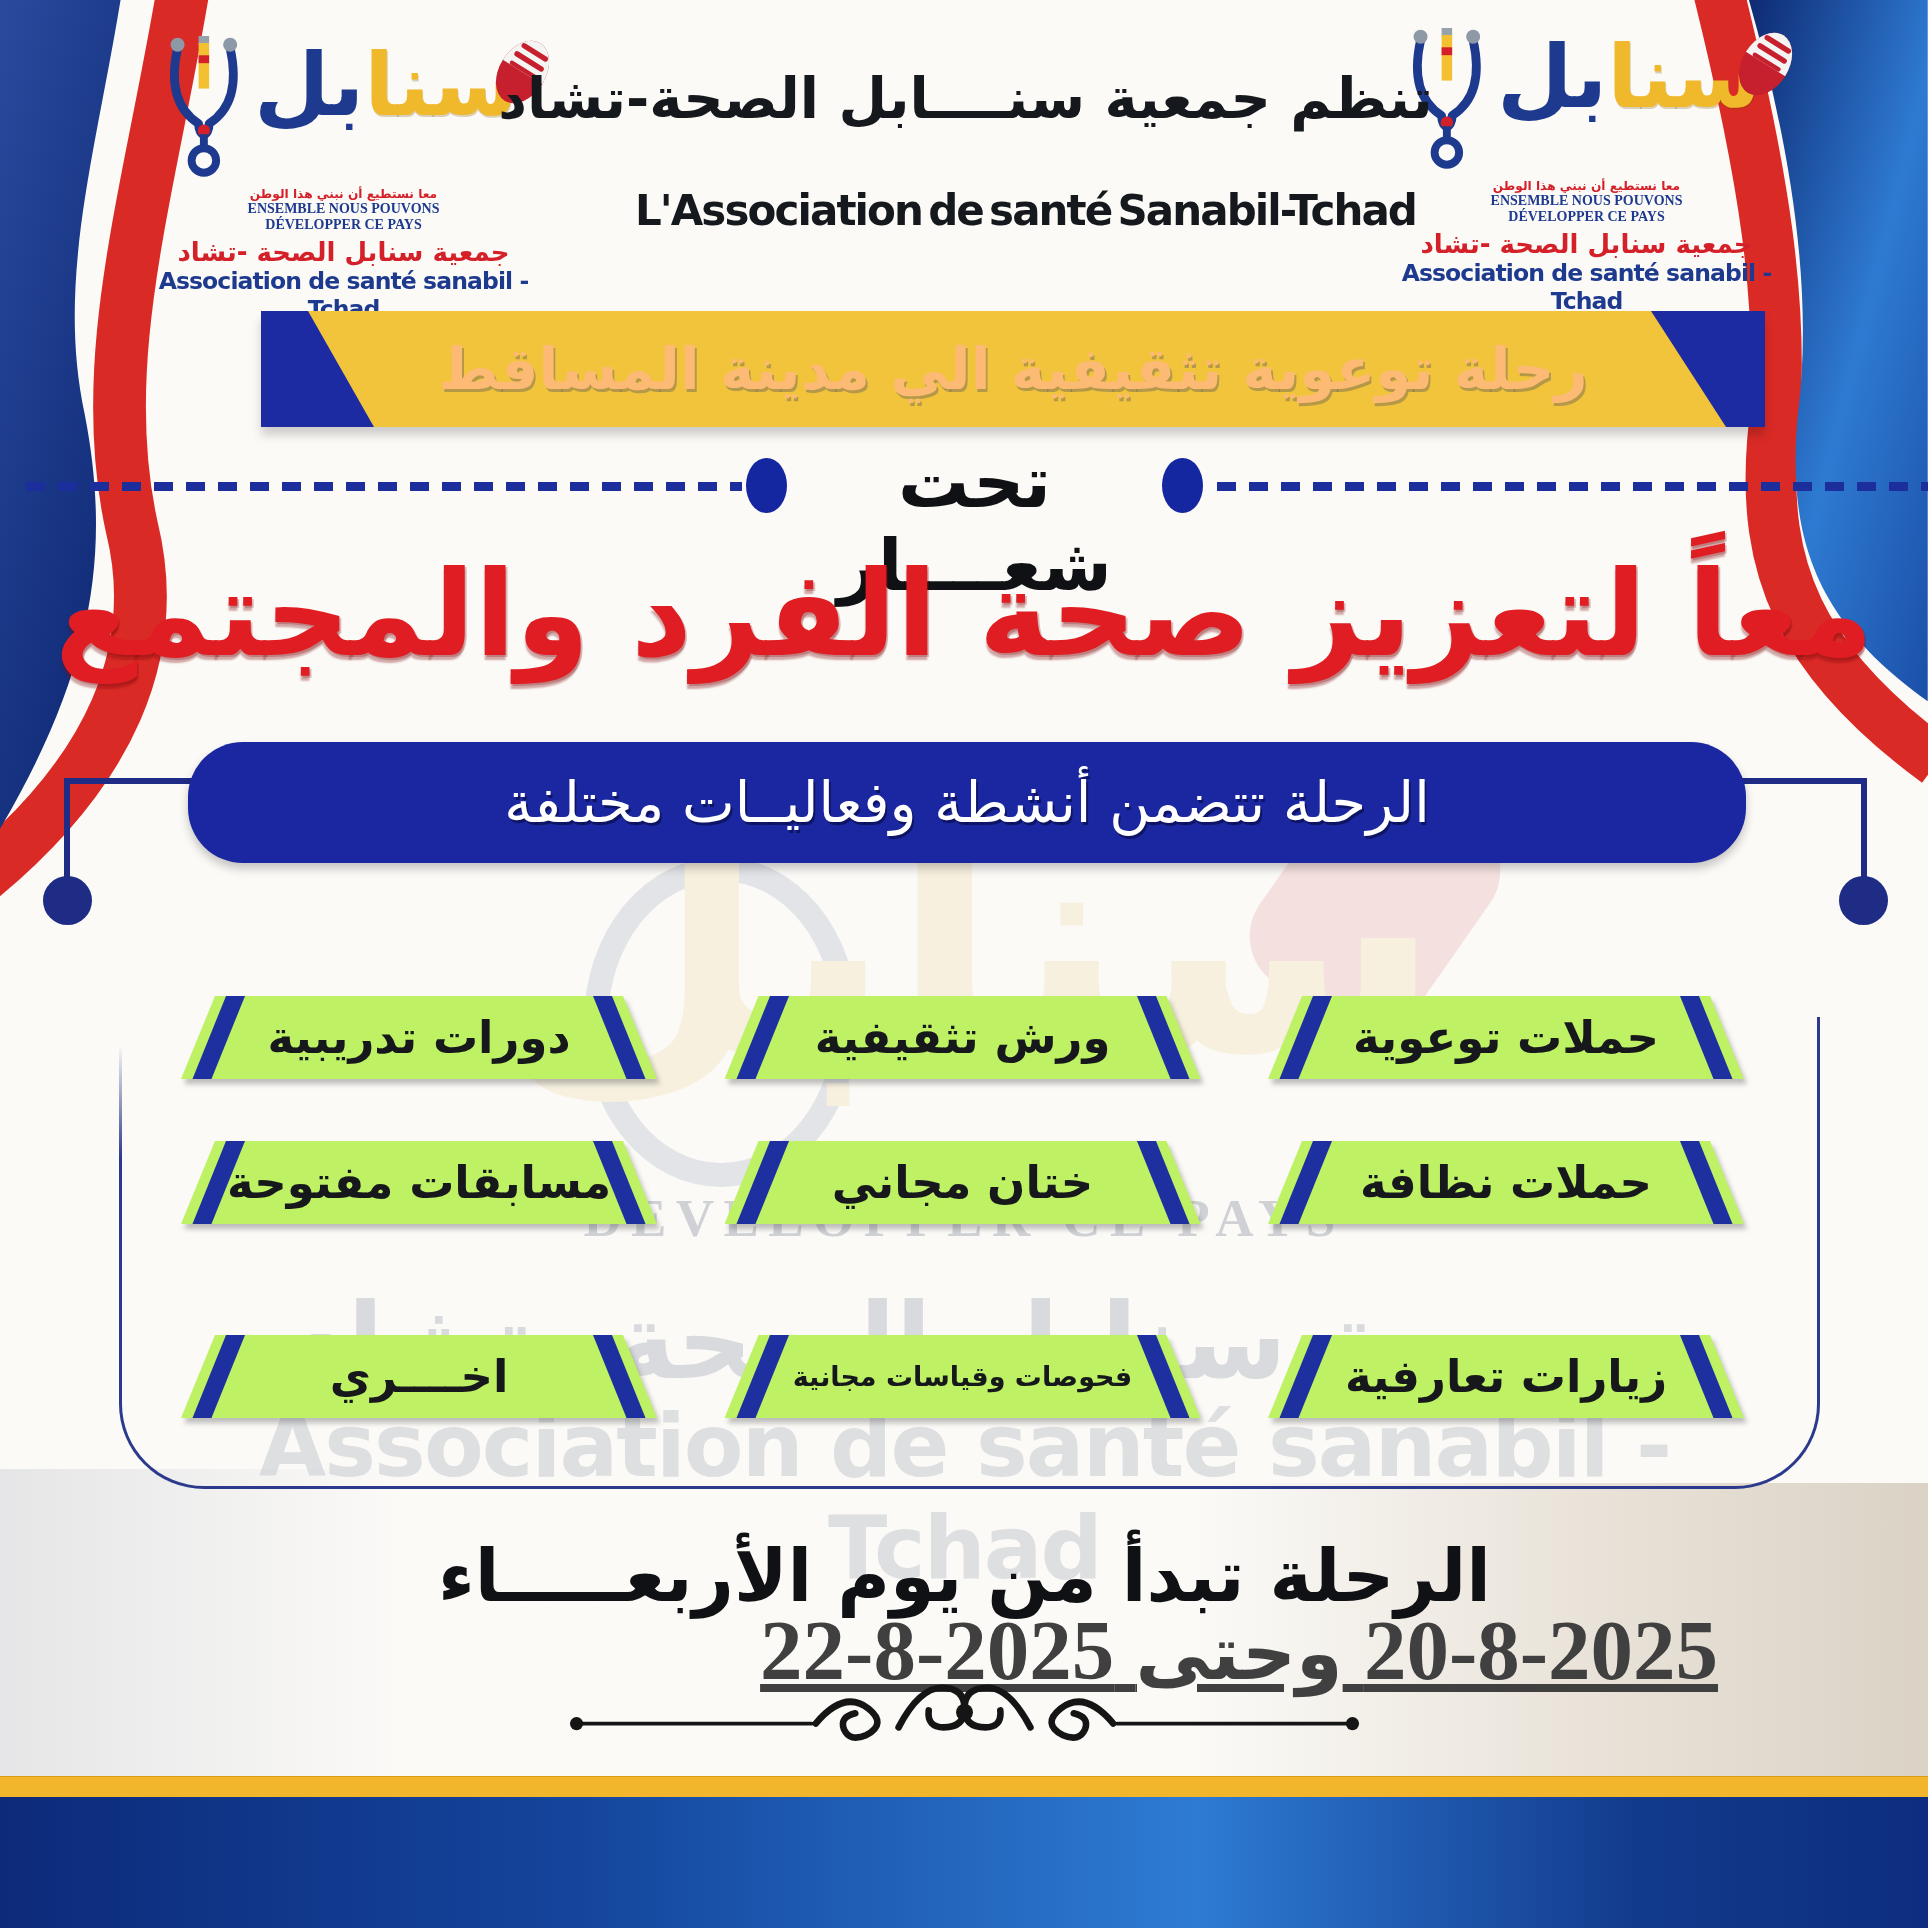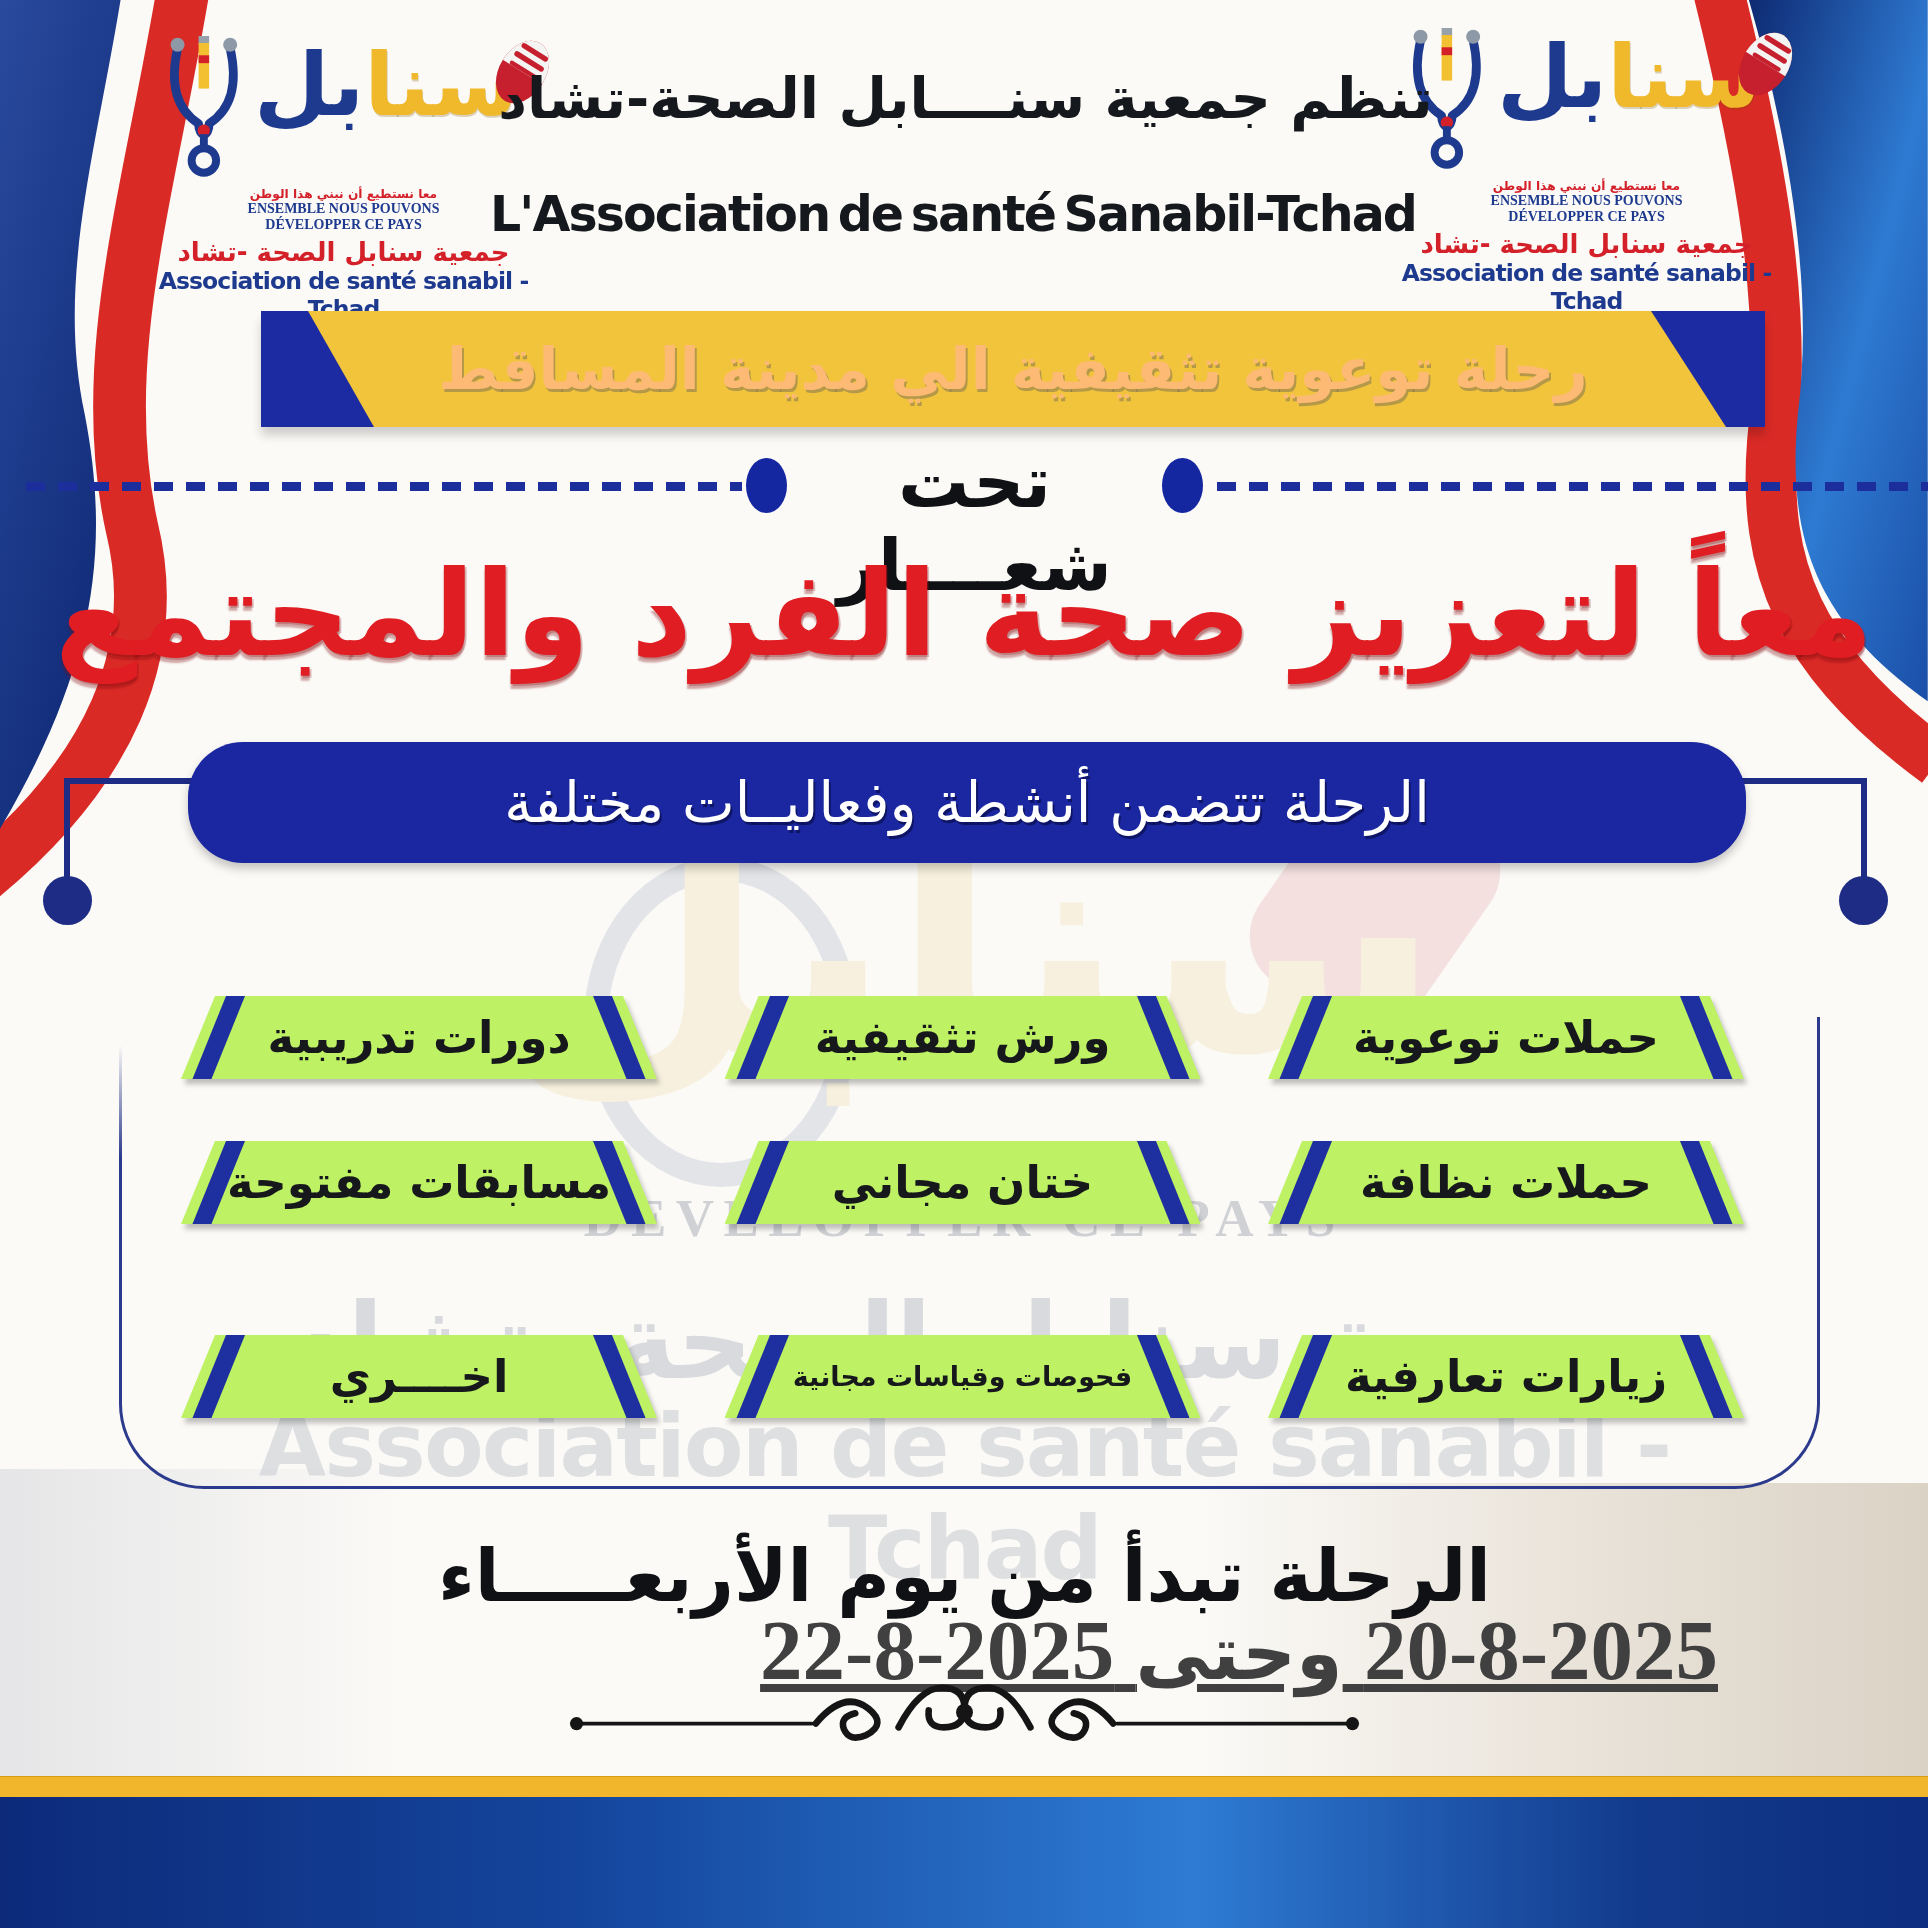--- a/index.html
+++ b/index.html
@@ -16,21 +16,21 @@
   .brand .b1{color:#f0b92b;text-shadow:0.9px 1.9px 0 rgba(120,80,0,.25);}
   .brand .b2{color:#1d3a8f;}
   .cob{position:absolute;right:-17px;top:-13px;}
   .logo-tag-ar{color:#d42029;font-size:12.2px;font-weight:700;direction:rtl;margin-top:1.9px;}
   .logo-tag-fr{color:#1d3a8f;font-size:14px;font-weight:700;font-family:"Liberation Serif",serif;line-height:1.15;}
   .logo-name-ar{color:#d42029;font-size:26px;font-weight:700;direction:rtl;margin-top:3.8px;}
   .logo-name-fr{color:#1d3a8f;font-size:23.5px;font-weight:800;letter-spacing:-0.9px;}
   
   .hdr-ar{left:490px;top:66px;width:951px;text-align:center;font-size:56px;font-weight:800;
           color:#15181c;direction:rtl;z-index:2;}
-  .hdr-fr{left:490px;top:186px;width:951px;text-align:left;font-size:49px;font-weight:800;
+  .hdr-fr{left:465px;top:186px;width:951px;text-align:right;font-size:42px;font-weight:800;
           color:#15181c;letter-spacing:-1.9px;word-spacing:-6.6px;z-index:2;}
   
   .trip-banner{left:261px;top:311px;width:1504px;height:116px;background:#1c2ba1;z-index:2;
                box-shadow:0 8.5px 9.4px rgba(0,0,0,.18);}
   .trip-banner-yellow{position:absolute;inset:0;background:#f2c43c;
       clip-path:polygon(47px 0,1390px 0,1465px 100%,113px 100%);}
   .trip-banner-label{position:absolute;inset:0;display:flex;align-items:center;justify-content:center;
       direction:rtl;color:#fdba74;font-size:58px;font-weight:800;text-shadow:1.9px 2.8px 0 rgba(90,90,90,.4);}
   
   .dash{height:8.5px;background:repeating-linear-gradient(90deg,#1c2d9c 0 19px,transparent 19px 32px);z-index:2;}

